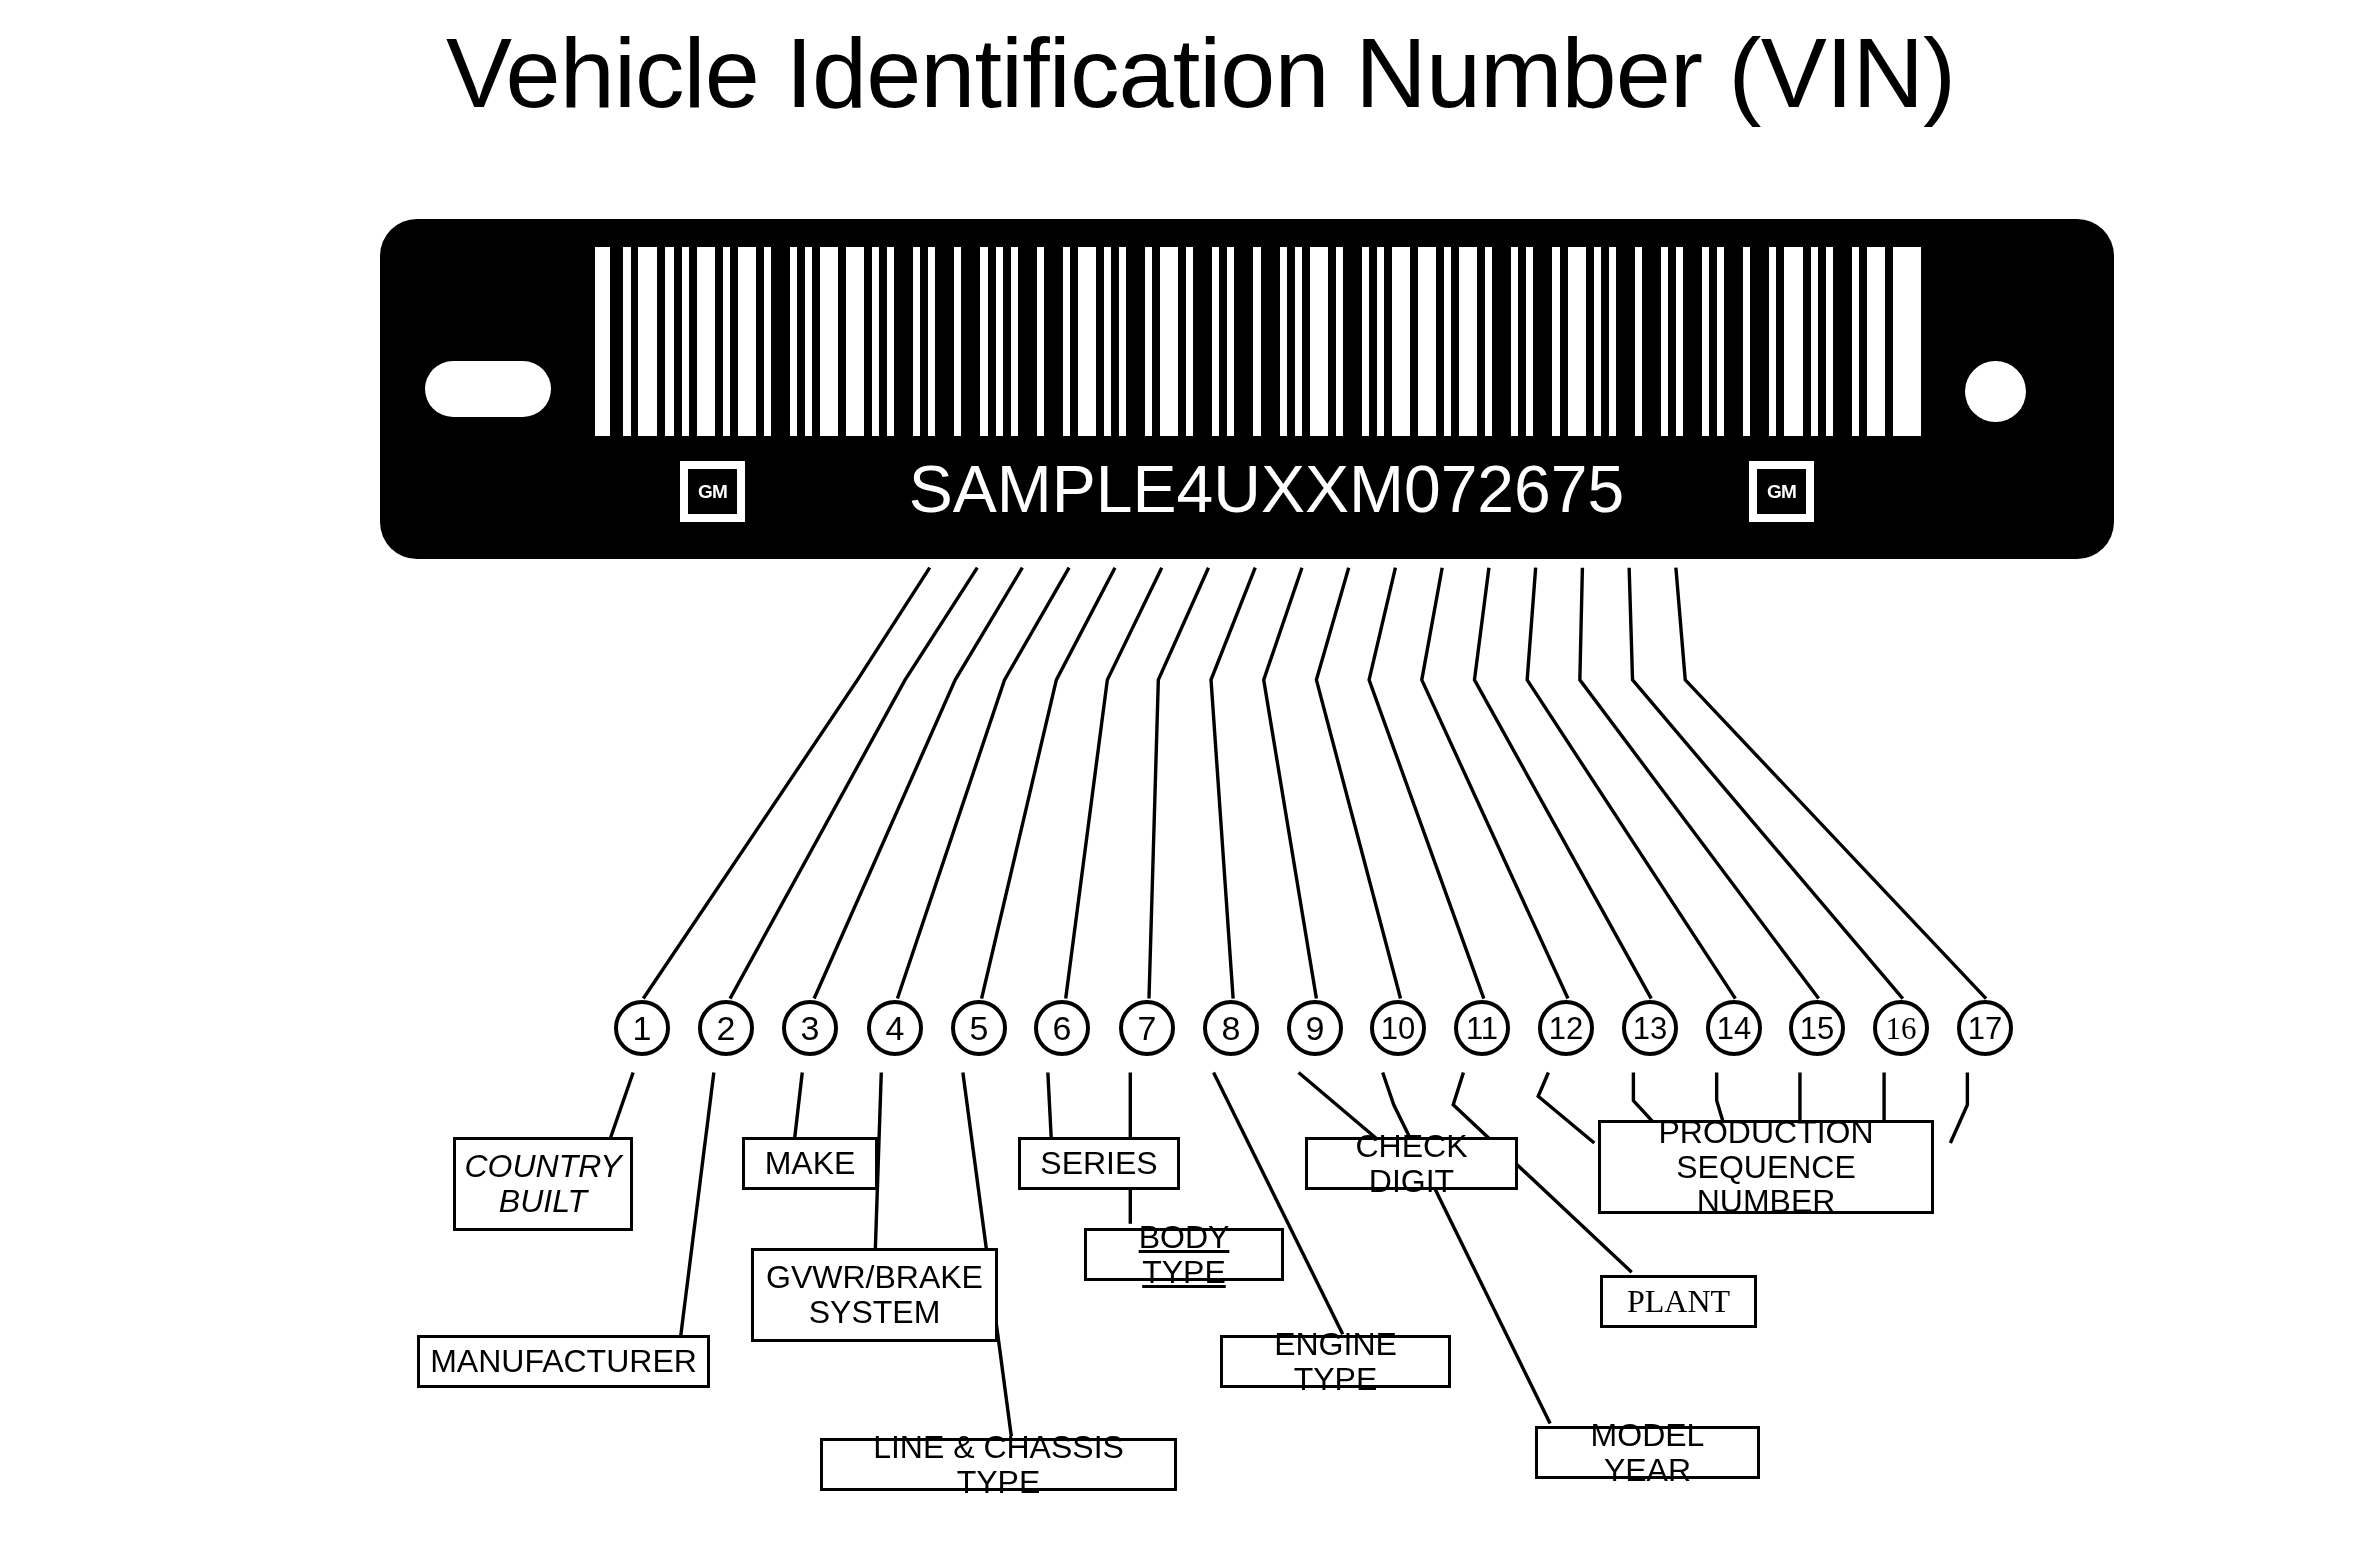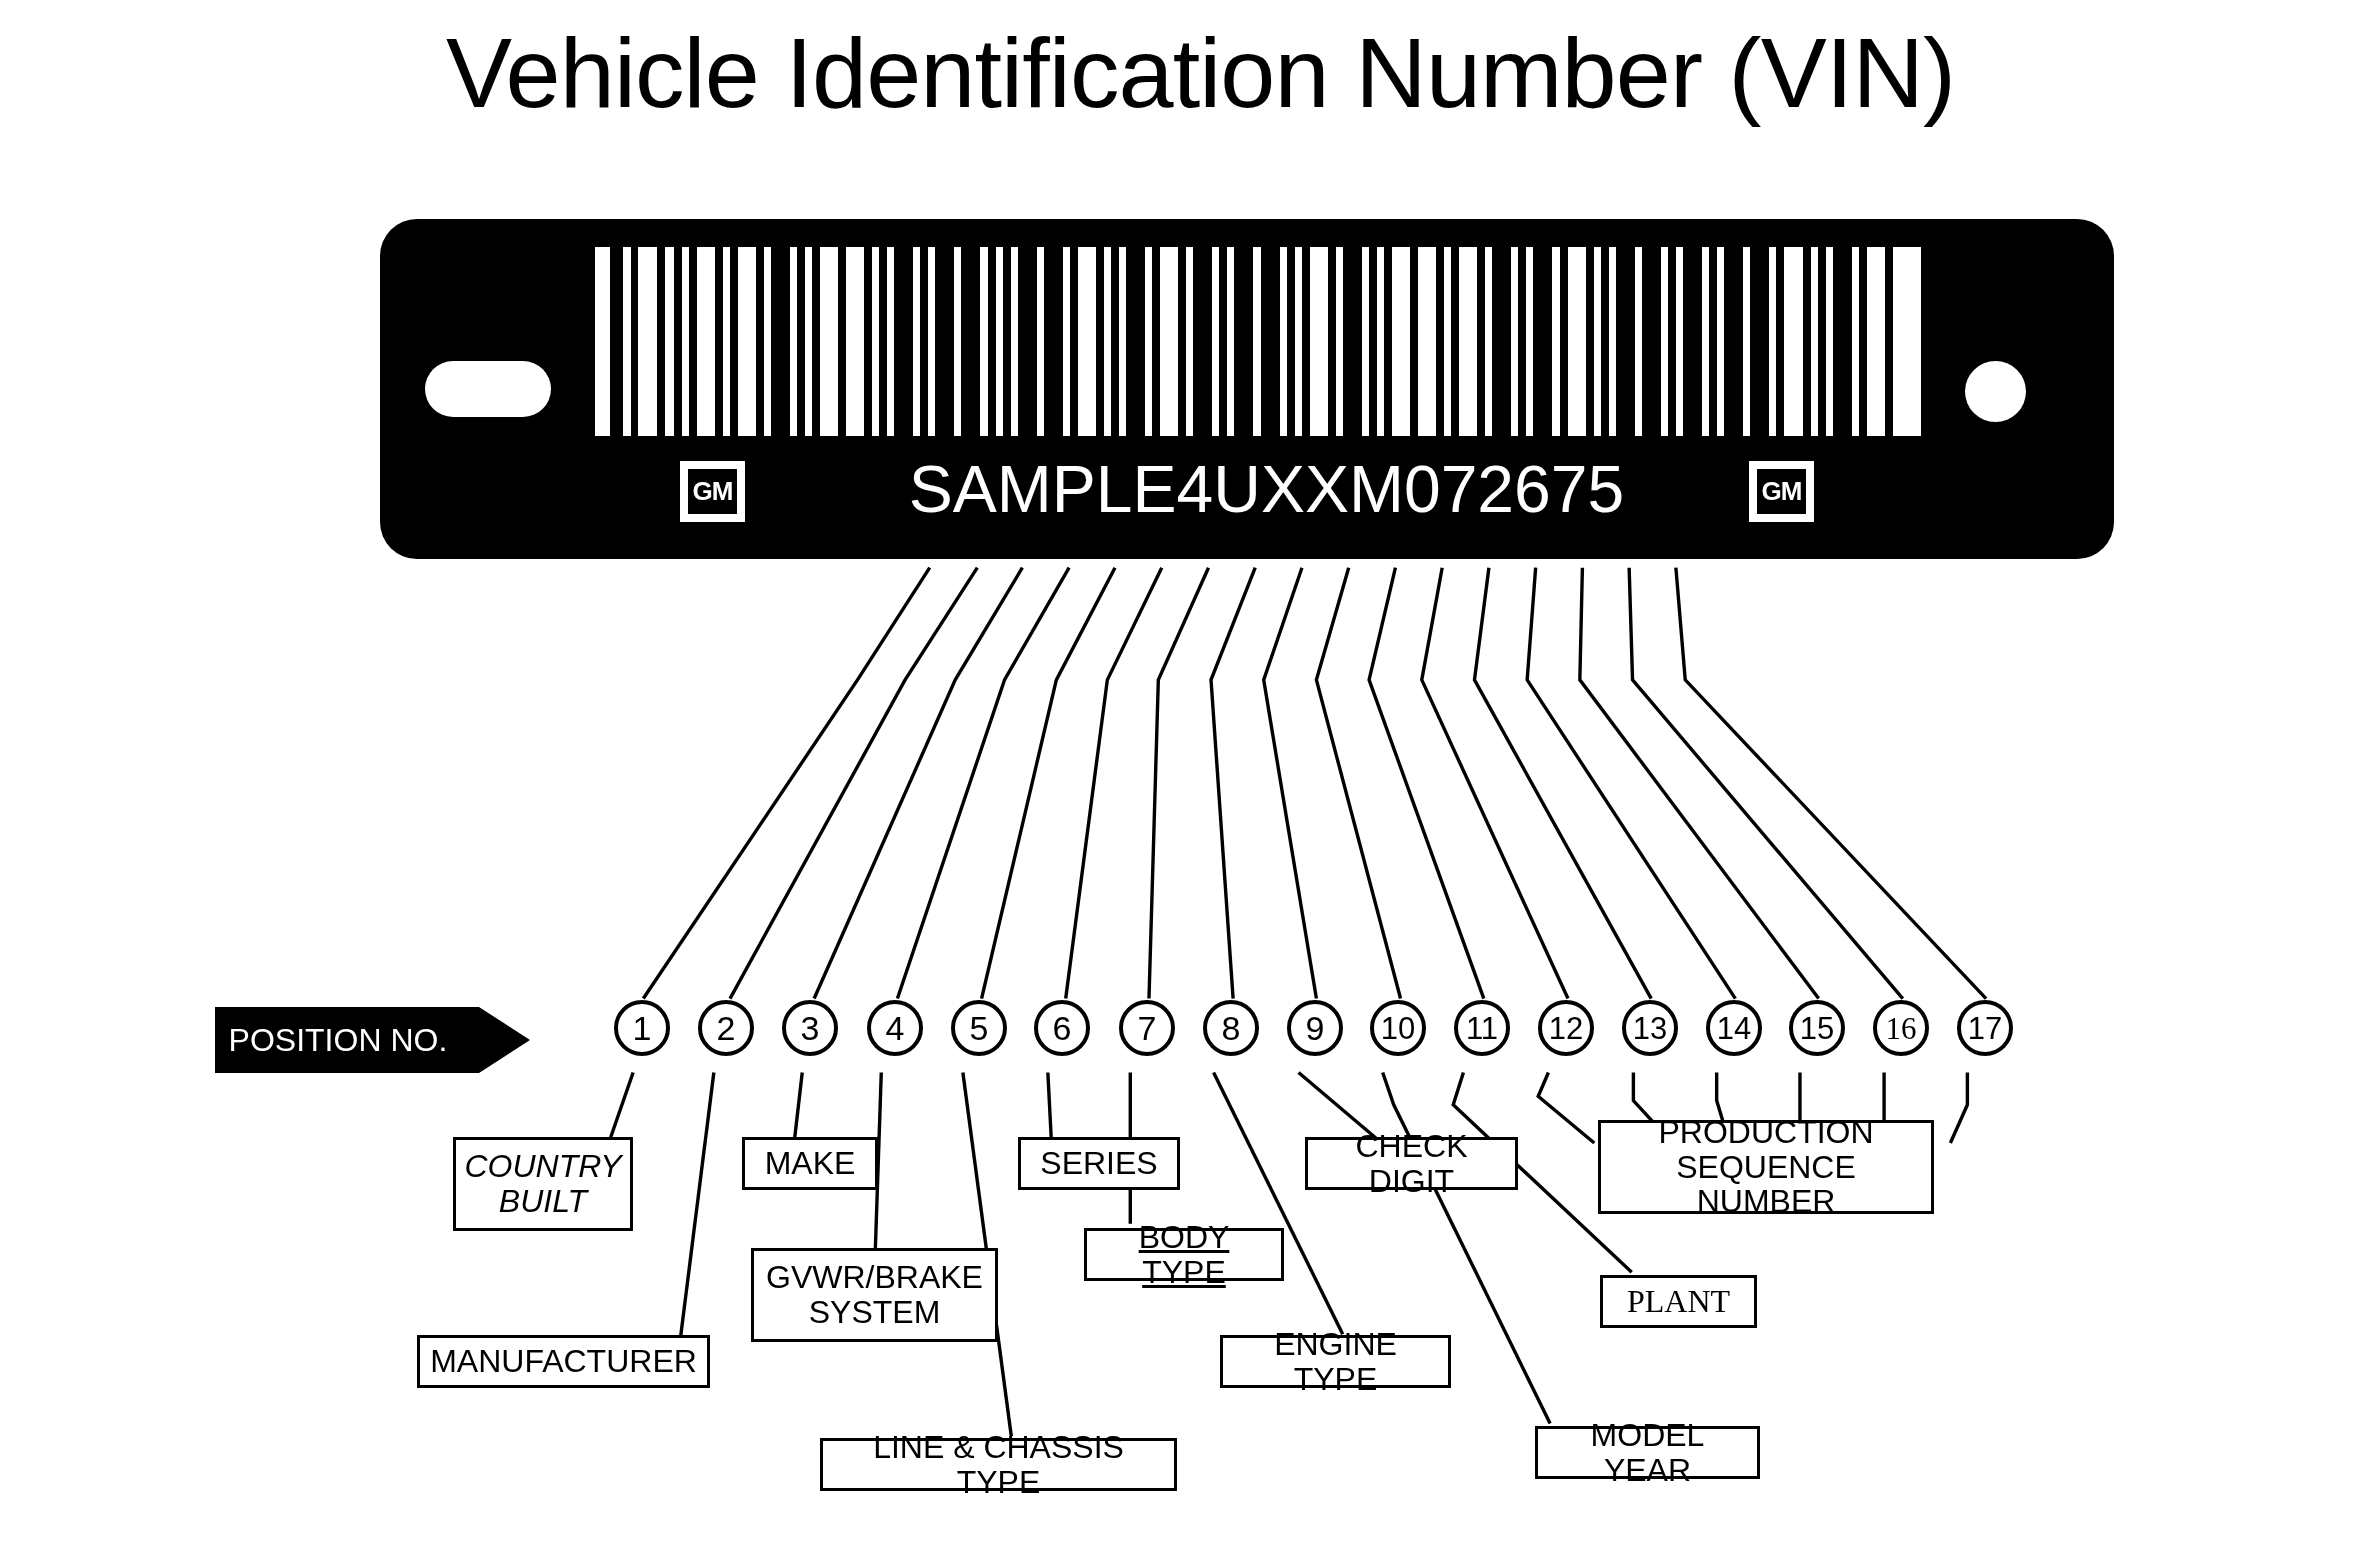--- a/index.html
+++ b/index.html
@@ -104,21 +104,21 @@
     height: 61px;
     background: #ffffff;
     border: 4.3px solid #ffffff;
     box-sizing: border-box;
   }
   .gm-badge .gm-inner {
     position: absolute;
     inset: 4.3px;
     background: #000000;
     color: #ffffff;
-    font-size: 26px;
+    font-size: 19px;
     font-weight: bold;
     display: flex;
     align-items: center;
     justify-content: center;
     letter-spacing: -0.9px;
   }
   .gm-badge.left { left: 680px; }
   .gm-badge.right { left: 1749px; }
 
   
@@ -318,24 +318,20 @@
       <path d="M1722,1262 L1710,1300 L1920,1497"></path>
       <path d="M1822,1262 L1810,1290 L1876,1345"></path>
       <path d="M1922,1262 L1922,1295 L1968,1345"></path>
       <path d="M2020,1262 L2020,1295 L2035,1345"></path>
       <path d="M2118,1262 L2118,1330"></path>
       <path d="M2217,1262 L2217,1330"></path>
       <path d="M2315,1262 L2315,1300 L2295,1345"></path>
     </g>
   </svg>
 
-  <div class="position-banner">
-    <div class="body">POSITION NO.</div>
-    <div class="arrow"></div>
-  </div>
 
   <div id="positions-layer">
       <div class="pos-circle" style="left: 614px; top: 1000px;">1</div>
       <div class="pos-circle" style="left: 698px; top: 1000px;">2</div>
       <div class="pos-circle" style="left: 782px; top: 1000px;">3</div>
       <div class="pos-circle" style="left: 867px; top: 1000px;">4</div>
       <div class="pos-circle" style="left: 951px; top: 1000px;">5</div>
       <div class="pos-circle" style="left: 1034px; top: 1000px;">6</div>
       <div class="pos-circle" style="left: 1119px; top: 1000px;">7</div>
       <div class="pos-circle" style="left: 1203px; top: 1000px;">8</div>

